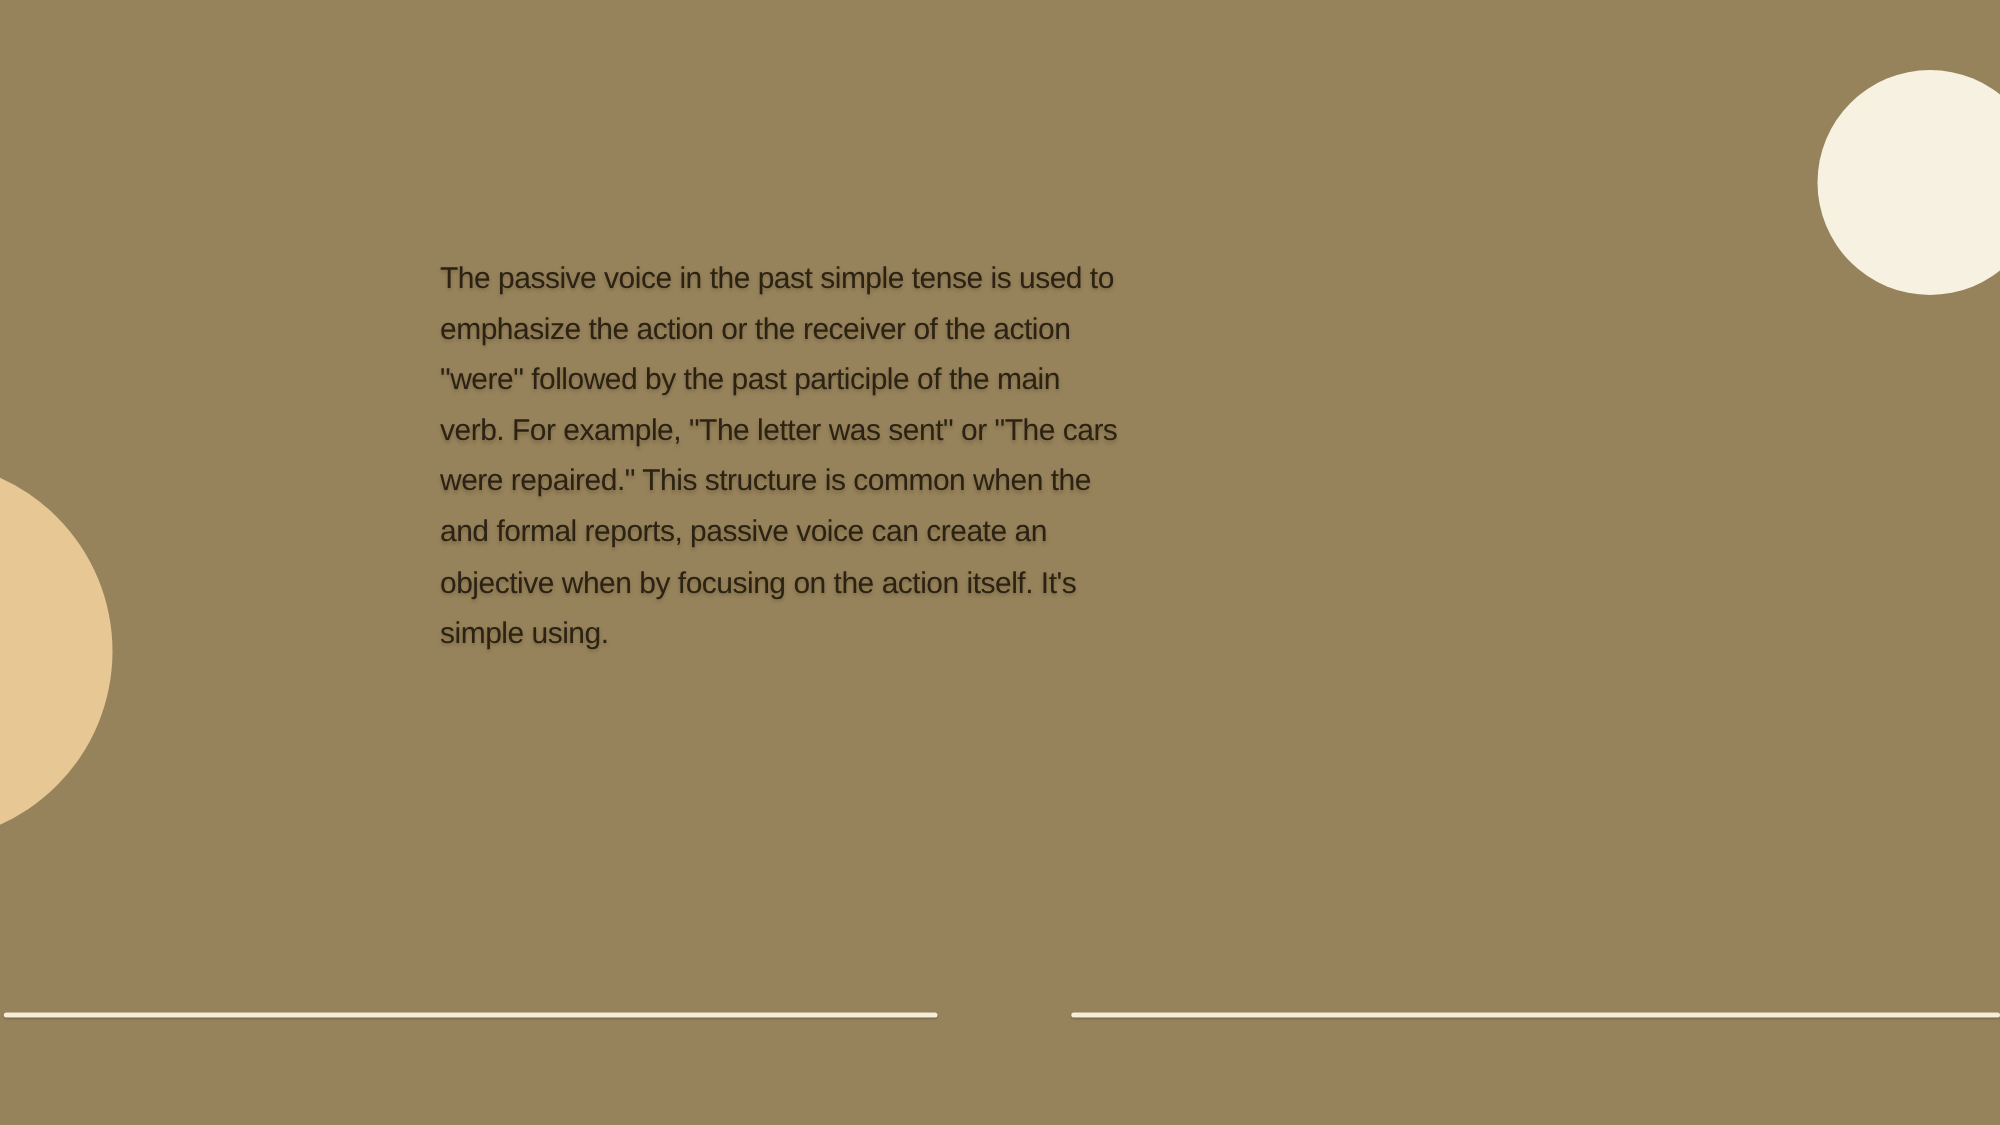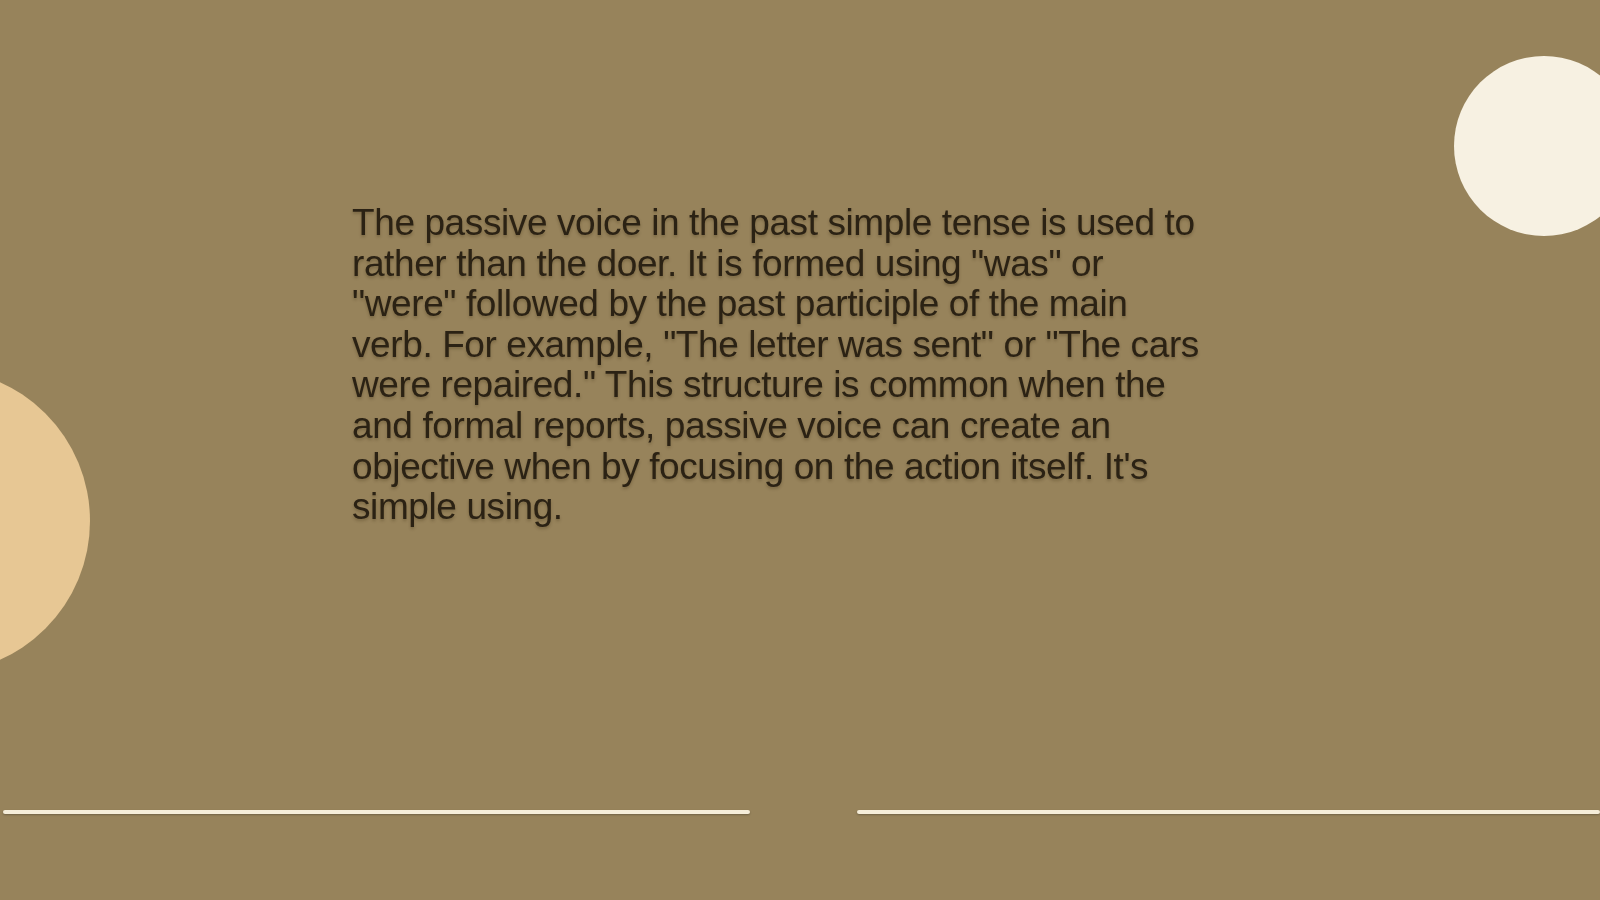--- a/index.html
+++ b/index.html
@@ -39,21 +39,21 @@
     top: 56px;
     width: 180px;
     height: 180px;
     background: var(--circle_right);
   }
   .paragraph {
     position: absolute;
     left: 352px;
     top: 203px;
     color: var(--text);
-    font-size: 37px;
+    font-size: 24px;
     line-height: 40.6px;
     letter-spacing: -0.4px;
     text-shadow: 0 2px 3px rgba(50, 36, 12, 0.28);
   }
   .text-line {
     white-space: nowrap;
   }
   .divider {
     position: absolute;
     top: 810px;
@@ -73,21 +73,21 @@
 </style>
 </head>
 <body>
 
 <div class="slide">
   <div class="circle circle-left"></div>
   <div class="circle circle-right"></div>
 
   <div class="paragraph">
     <div class="text-line">The passive voice in the past simple tense is used to</div>
-    <div class="text-line">rather than the doer. It is formed using "was" or</div>
+    <div class="text-line">emphasize the action or the receiver of the action</div>
     <div class="text-line">"were" followed by the past participle of the main</div>
     <div class="text-line">verb. For example, "The letter was sent" or "The cars</div>
     <div class="text-line">were repaired." This structure is common when the</div>
     <div class="text-line">and formal reports, passive voice can create an</div>
     <div class="text-line">objective when by focusing on the action itself. It's</div>
     <div class="text-line">simple using.</div>
   </div>
 
   <div class="divider divider-left"></div>
   <div class="divider divider-right"></div>

